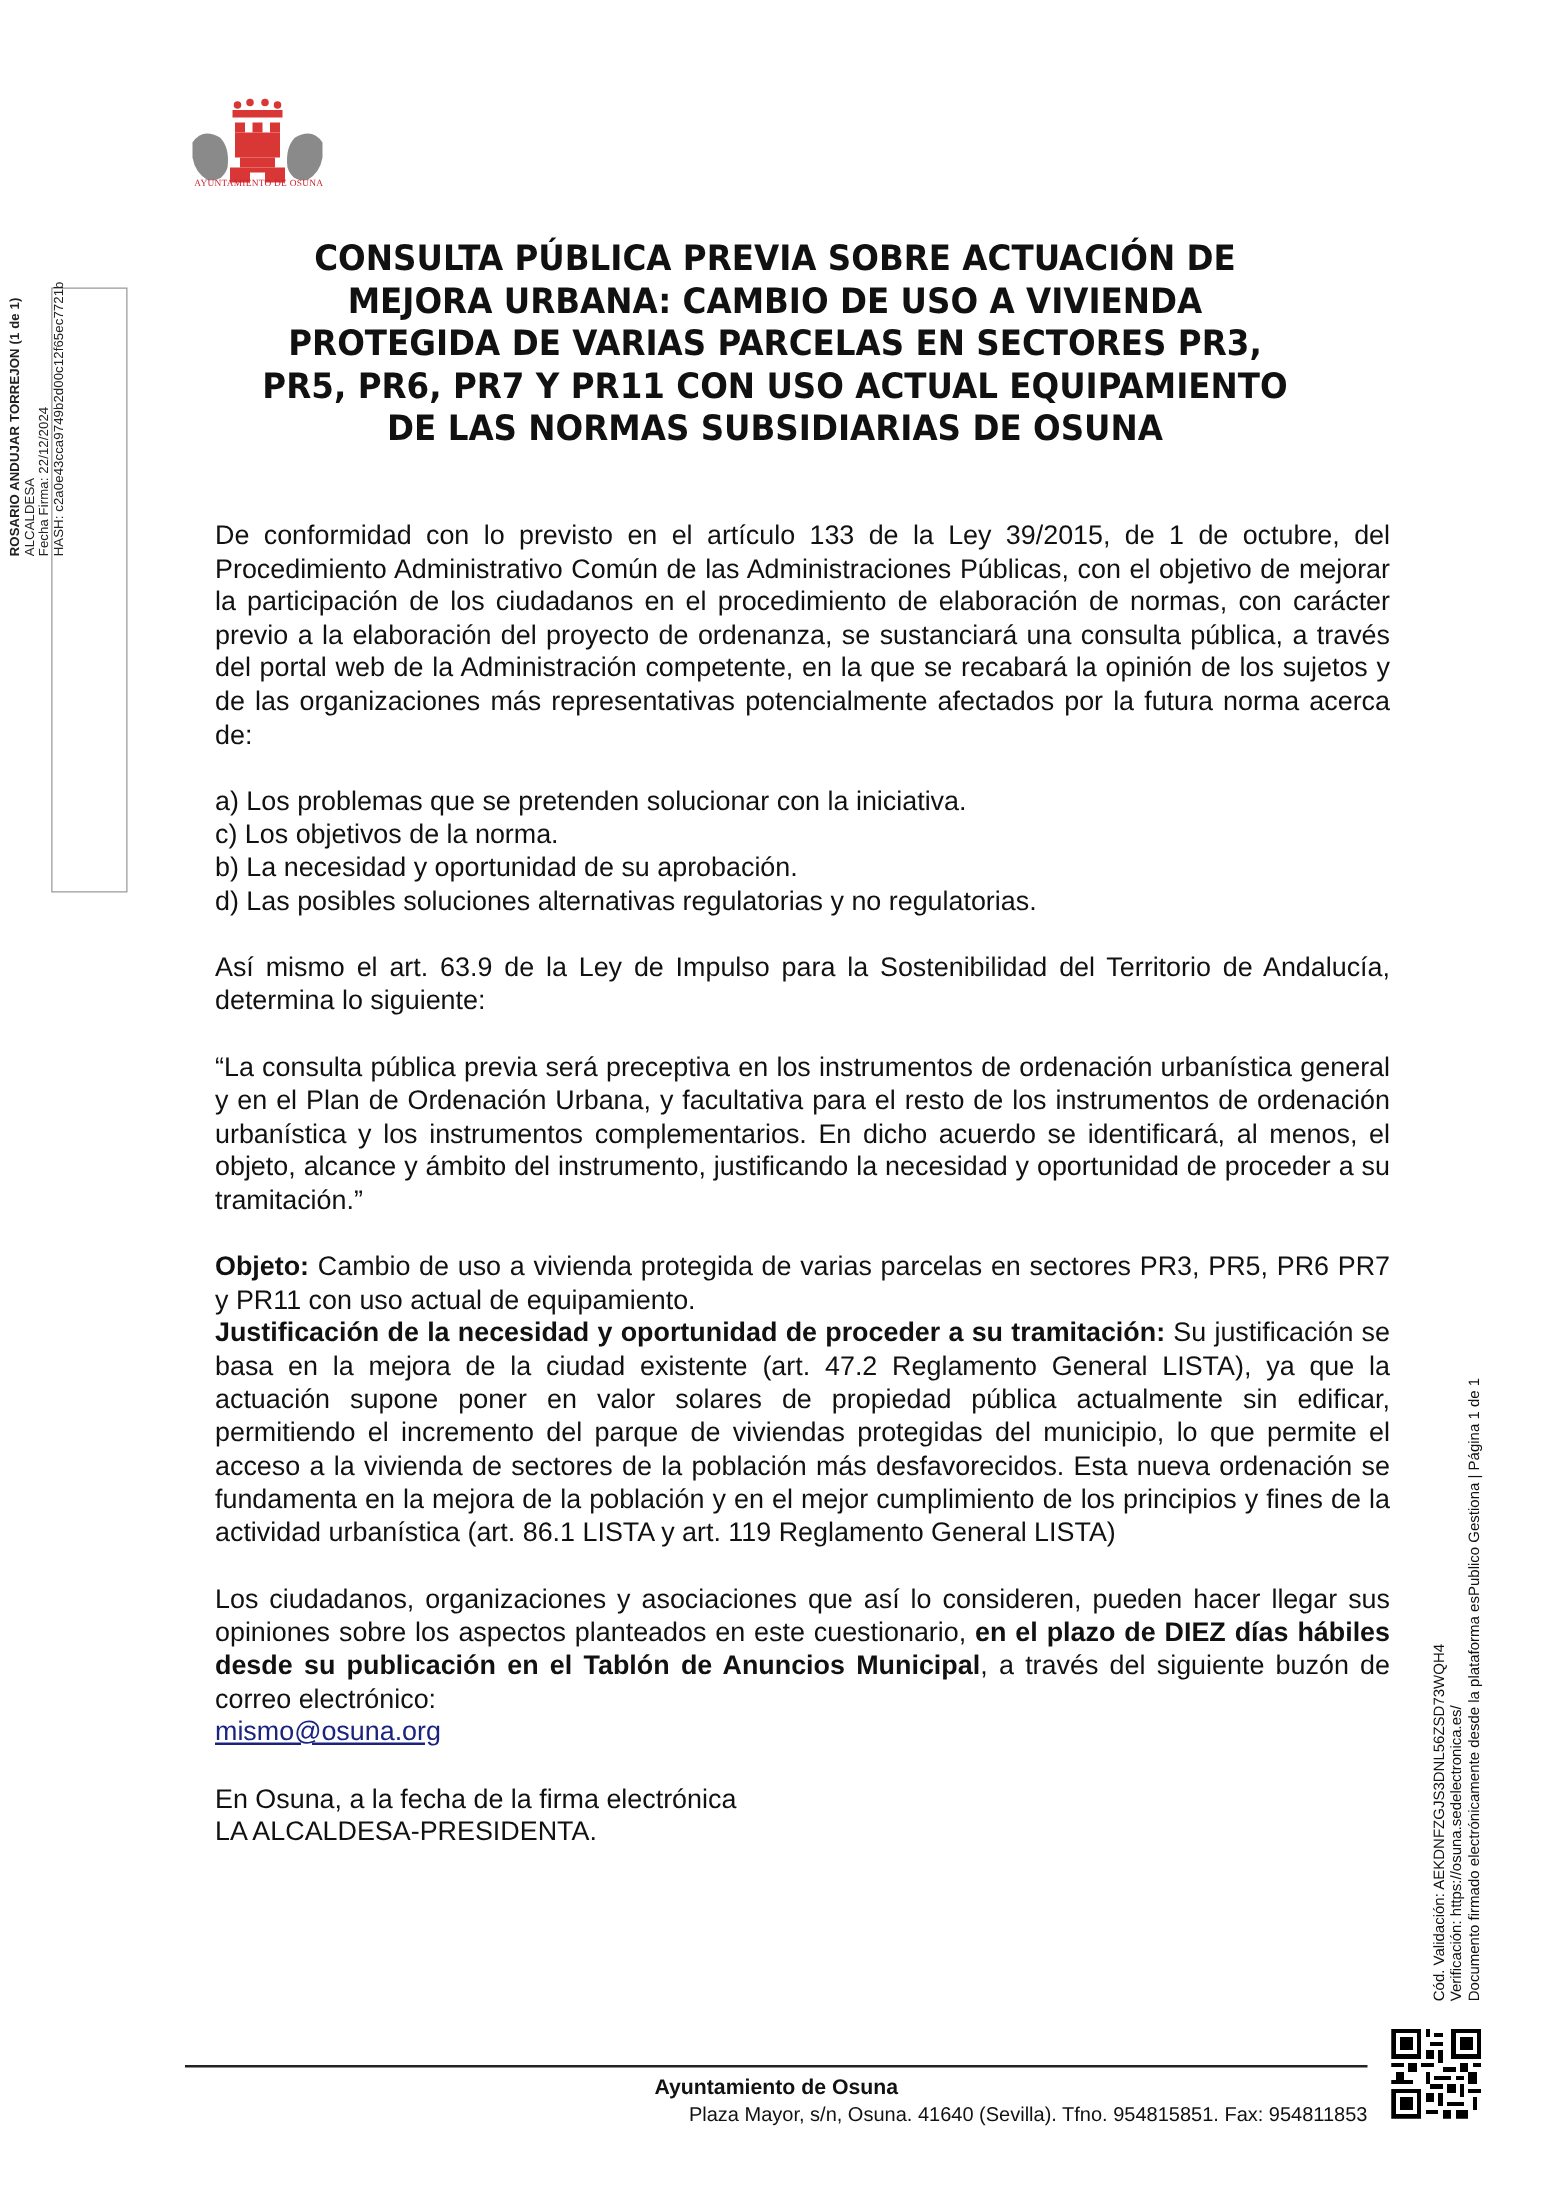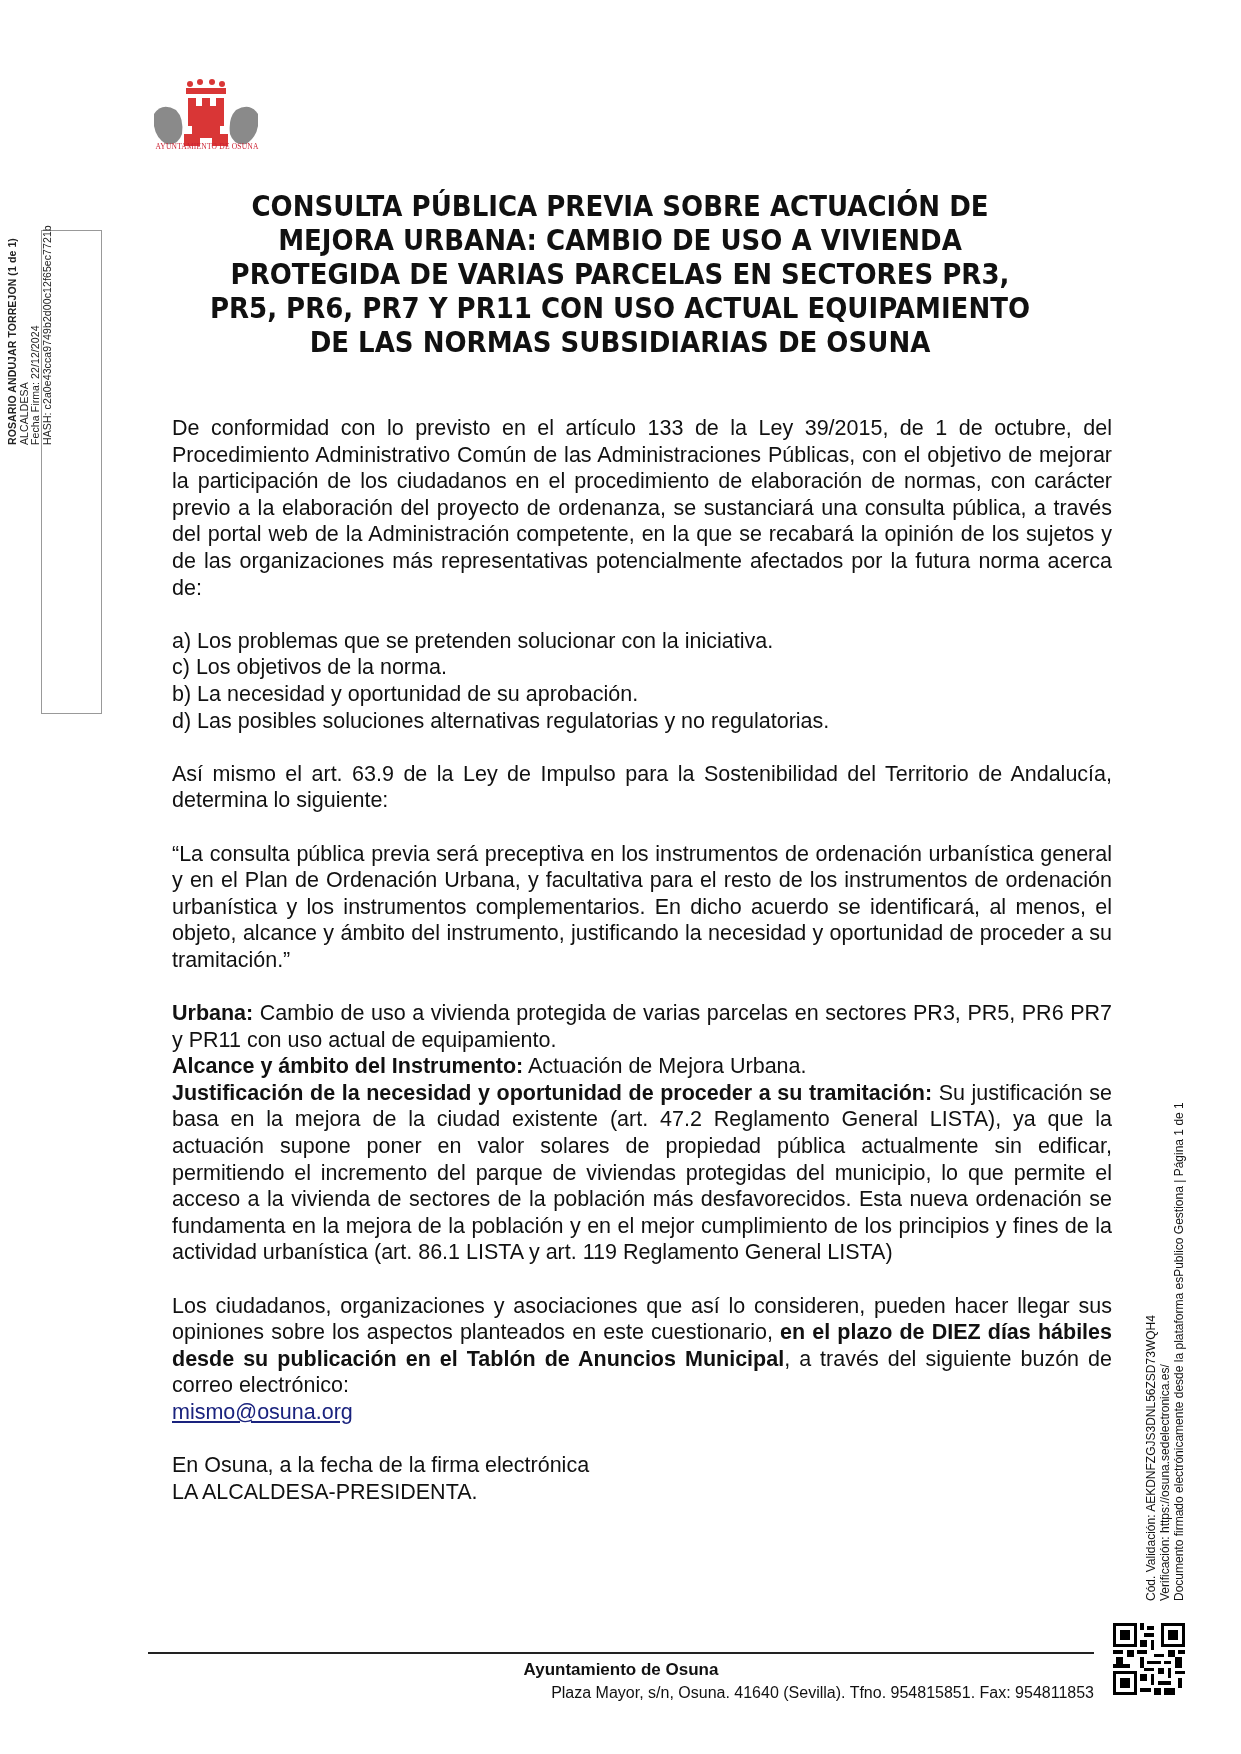--- a/index.html
+++ b/index.html
@@ -69,22 +69,21 @@
   <div class="gap"></div>
   <p>a) Los problemas que se pretenden solucionar con la iniciativa.</p>
   <p>c) Los objetivos de la norma.</p>
   <p>b) La necesidad y oportunidad de su aprobación.</p>
   <p>d) Las posibles soluciones alternativas regulatorias y no regulatorias.</p>
   <div class="gap"></div>
   <p>Así mismo el art. 63.9 de la Ley de Impulso para la Sostenibilidad del Territorio de Andalucía, determina lo siguiente:</p>
   <div class="gap"></div>
   <p>“La consulta pública previa será preceptiva en los instrumentos de ordenación urbanística general y en el Plan de Ordenación Urbana, y facultativa para el resto de los instrumentos de ordenación urbanística y los instrumentos complementarios. En dicho acuerdo se identificará, al menos, el objeto, alcance y ámbito del instrumento, justificando la necesidad y oportunidad de proceder a su tramitación.”</p>
   <div class="gap"></div>
-  <p><span class="b">Urbana:</span><span> Cambio de uso a vivienda protegida de varias parcelas en sectores PR3, PR5, PR6 PR7 y PR11 con uso actual de equipamiento.</span></p>
-  <p><span class="b">Alcance y ámbito del Instrumento:</span><span> Actuación de Mejora Urbana.</span></p>
+  <p><span class="b">Objeto:</span><span> Cambio de uso a vivienda protegida de varias parcelas en sectores PR3, PR5, PR6 PR7 y PR11 con uso actual de equipamiento.</span></p>
   <p><span class="b">Justificación de la necesidad y oportunidad de proceder a su tramitación:</span><span> Su justificación se basa en la mejora de la ciudad existente (art. 47.2 Reglamento General LISTA), ya que la actuación supone poner en valor solares de propiedad pública actualmente sin edificar, permitiendo el incremento del parque de viviendas protegidas del municipio, lo que permite el acceso a la vivienda de sectores de la población más desfavorecidos. Esta nueva ordenación se fundamenta en la mejora de la población y en el mejor cumplimiento de los principios y fines de la actividad urbanística (art. 86.1 LISTA y art. 119 Reglamento General LISTA)</span></p>
   <div class="gap"></div>
   <p><span>Los ciudadanos, organizaciones y asociaciones que así lo consideren, pueden hacer llegar sus opiniones sobre los aspectos planteados en este cuestionario, </span><span class="b">en el plazo de DIEZ días hábiles desde su publicación en el Tablón de Anuncios Municipal</span><span>, a través del siguiente buzón de correo electrónico:</span></p>
   <p><a class="link">mismo@osuna.org</a></p>
   <div class="gap"></div>
   <p class="center">En Osuna, a la fecha de la firma electrónica</p>
   <p class="center">LA ALCALDESA-PRESIDENTA.</p>
 </div>
 
 <div class="footer-rule"></div>

